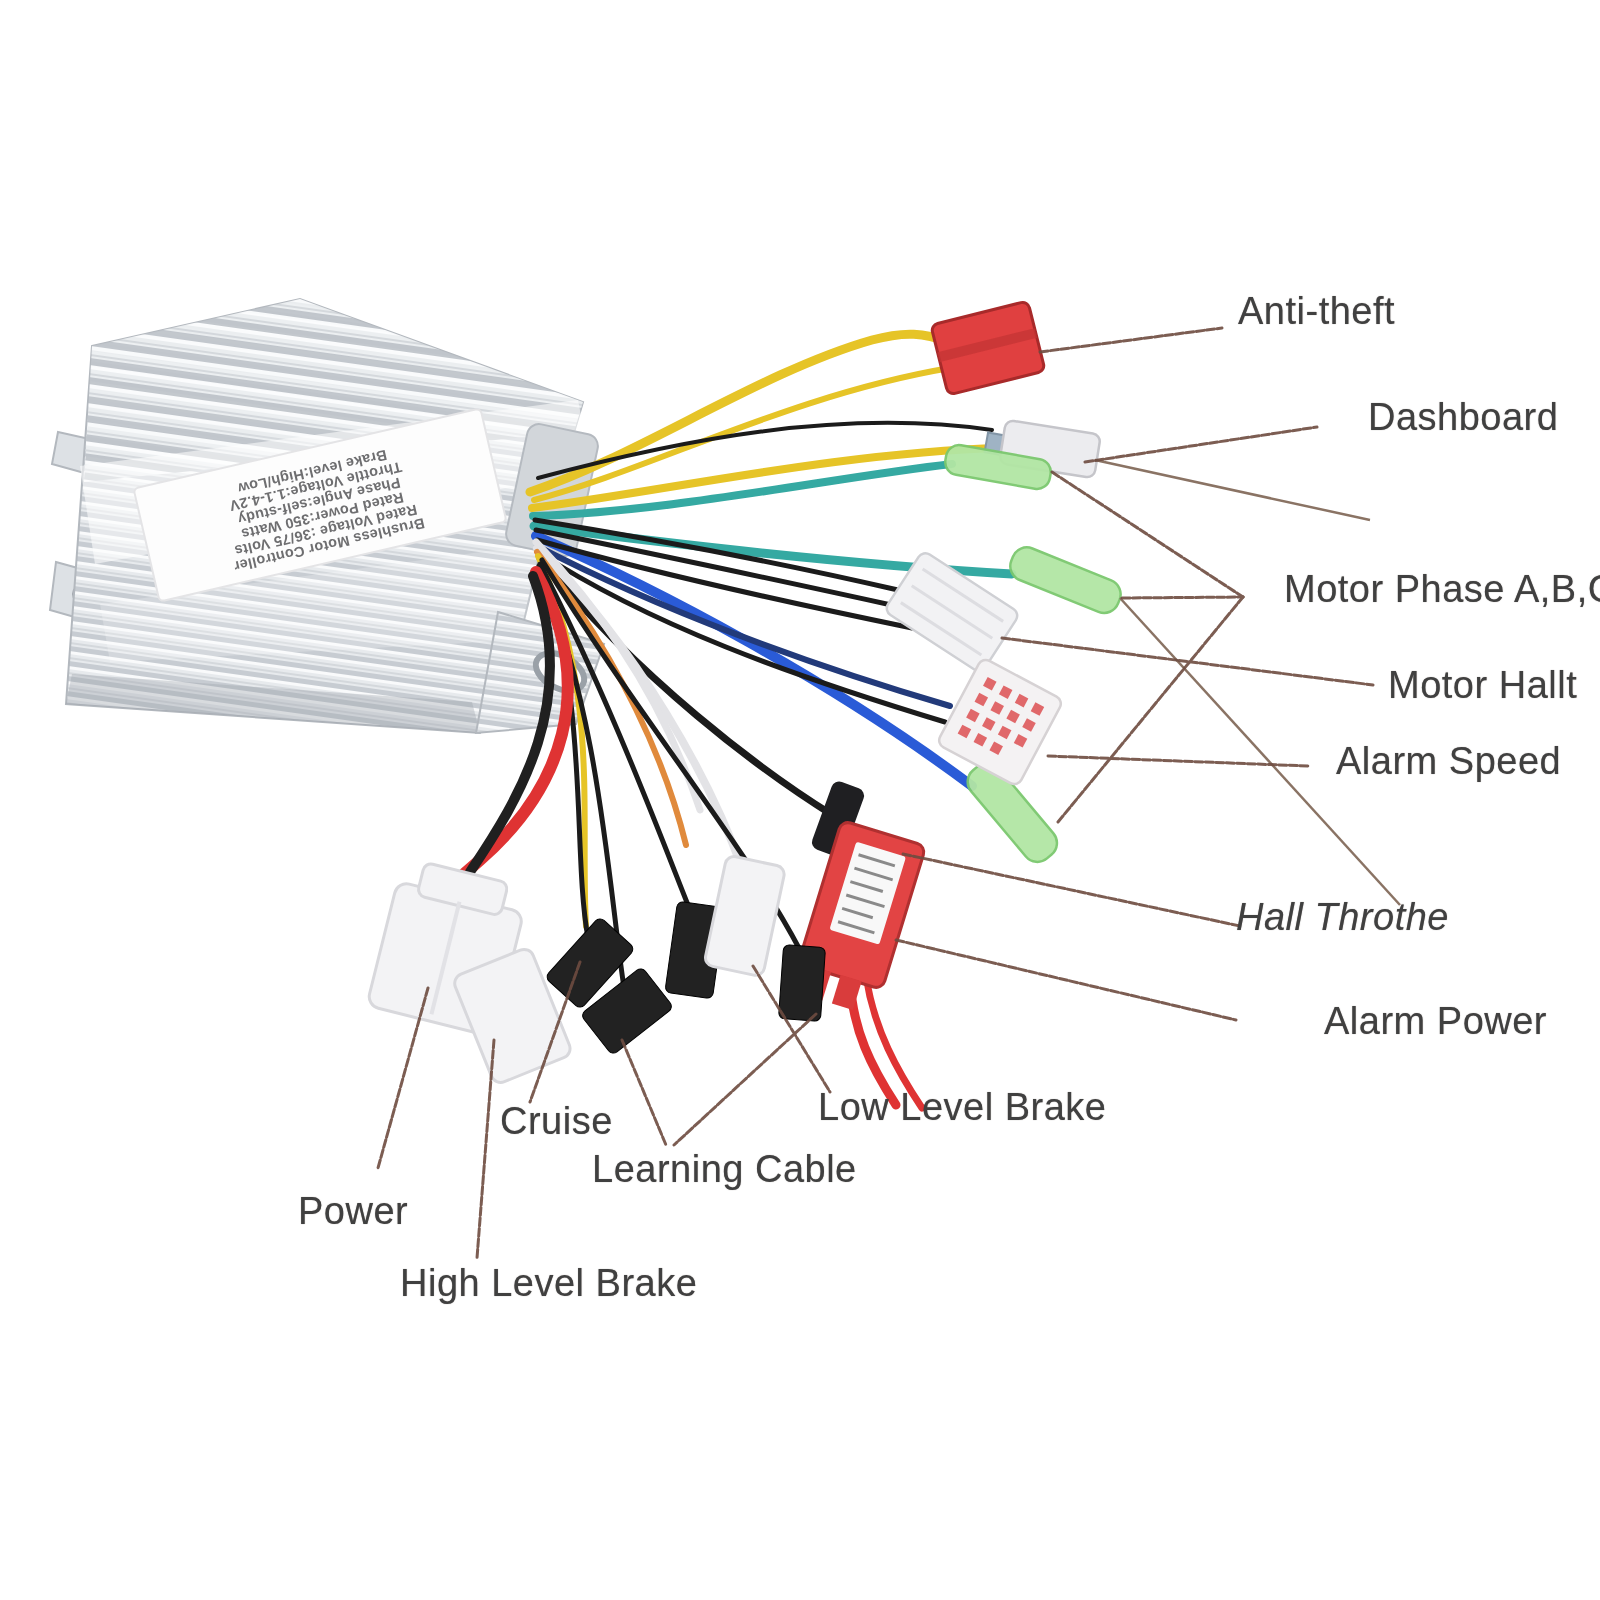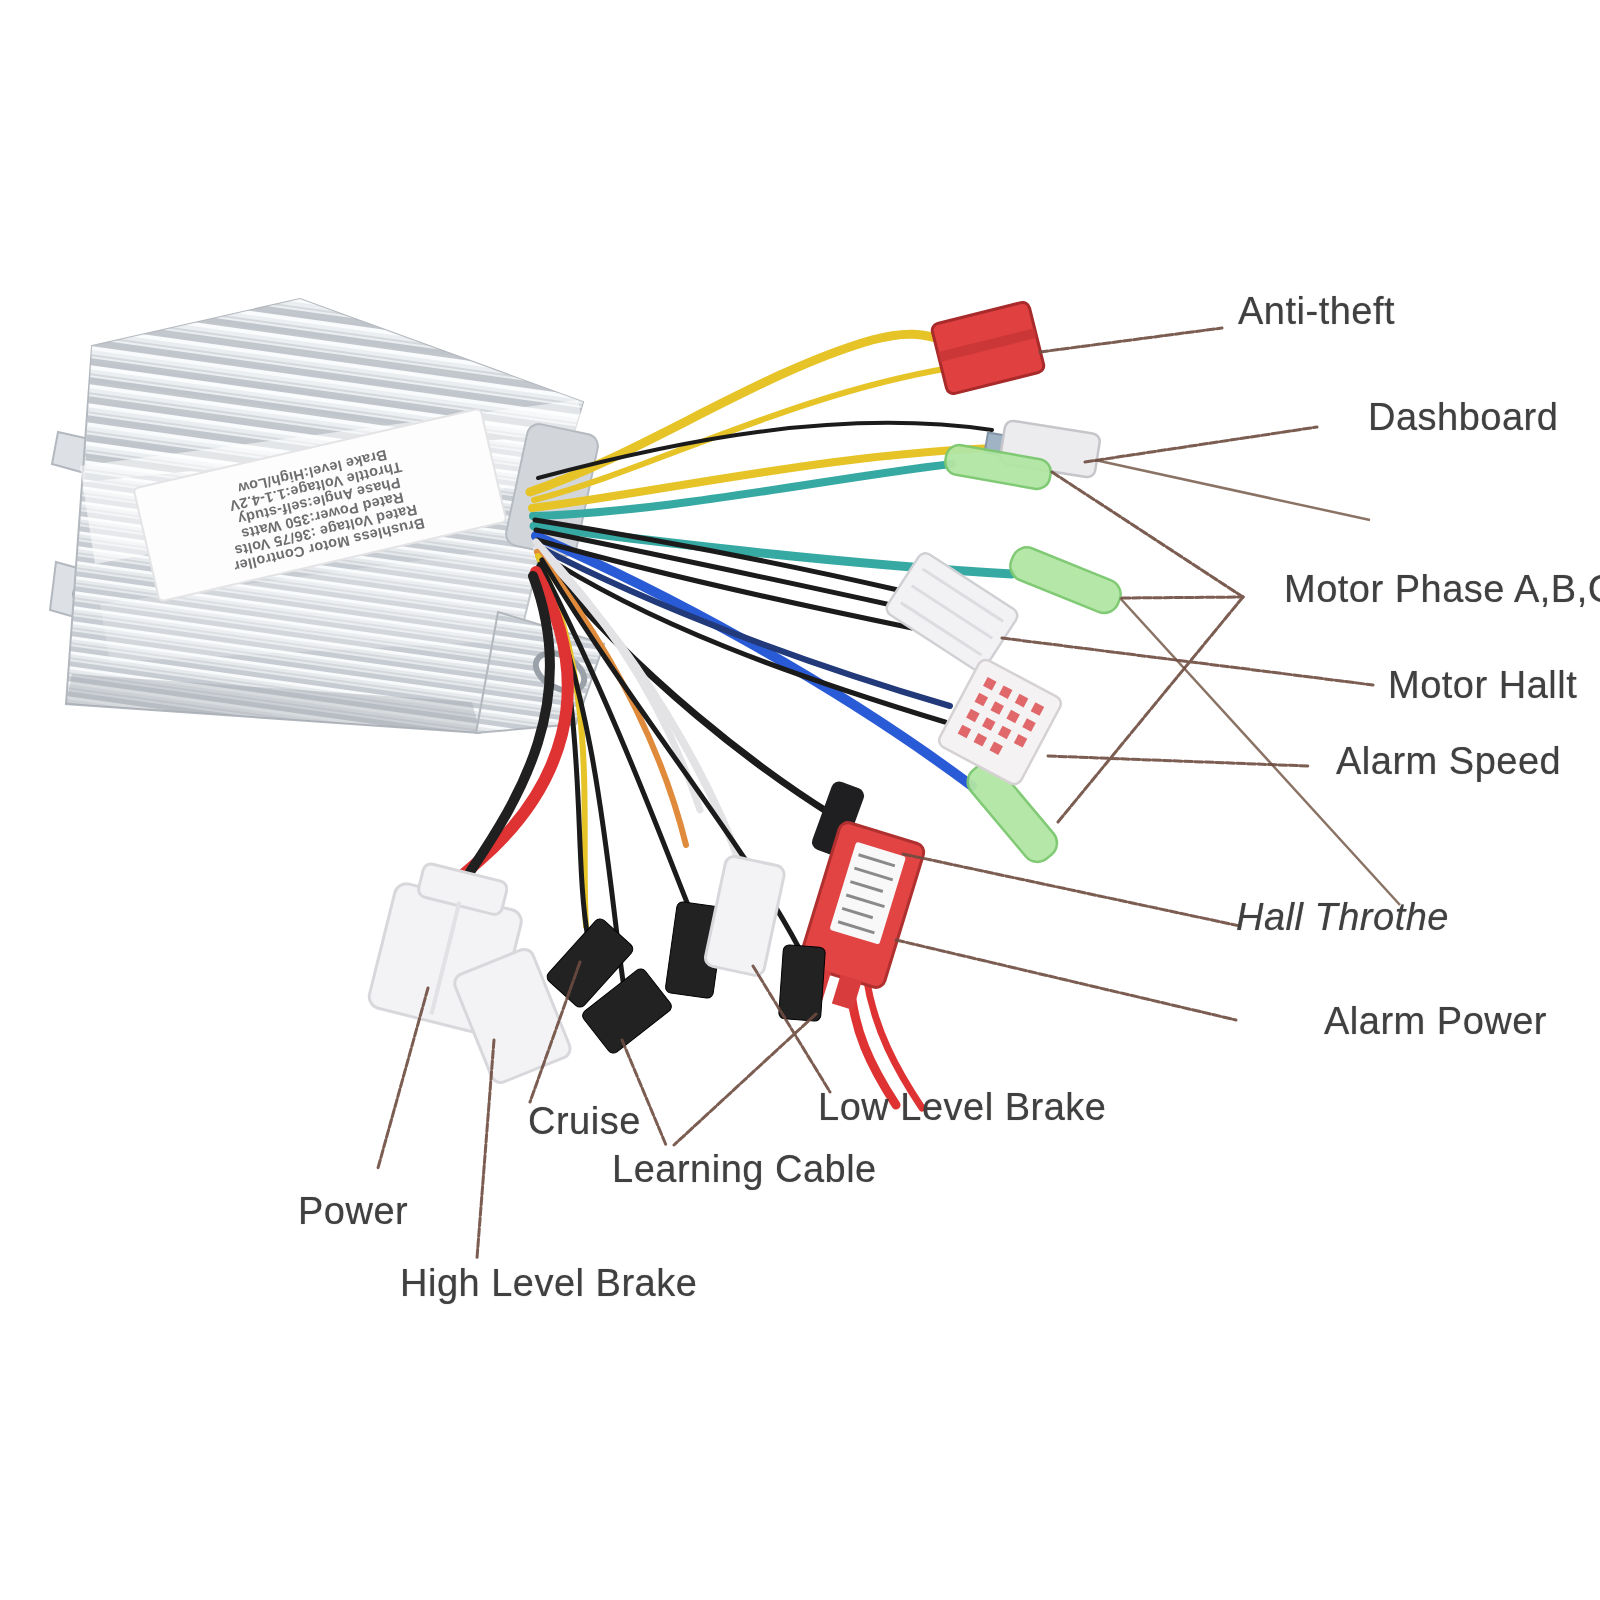--- a/index.html
+++ b/index.html
@@ -226,17 +226,17 @@
   </svg>
 
   <div class="callout" style="left:1238px; top:290px;">Anti-theft</div>
   <div class="callout" style="left:1368px; top:396px;">Dashboard</div>
   <div class="callout" style="left:1284px; top:568px;">Motor Phase A,B,C</div>
   <div class="callout" style="left:1388px; top:664px;">Motor Hallt</div>
   <div class="callout" style="left:1336px; top:740px;">Alarm Speed</div>
   <div class="callout" style="left:1236px; top:896px;font-style:italic;">Hall Throthe</div>
   <div class="callout" style="left:1324px; top:1000px;">Alarm Power</div>
   <div class="callout" style="left:818px;  top:1086px;">Low Level Brake</div>
-  <div class="callout" style="left:500px;  top:1100px;margin-left:28px;">Cruise</div>
-  <div class="callout" style="left:592px;  top:1148px;margin-left:20px;">Learning Cable</div>
+  <div class="callout" style="left:500px;  top:1100px;">Cruise</div>
+  <div class="callout" style="left:592px;  top:1148px;">Learning Cable</div>
   <div class="callout" style="left:298px;  top:1190px;">Power</div>
   <div class="callout" style="left:400px; top:1262px;">High Level Brake</div>
 </div>
 
 </body></html>

